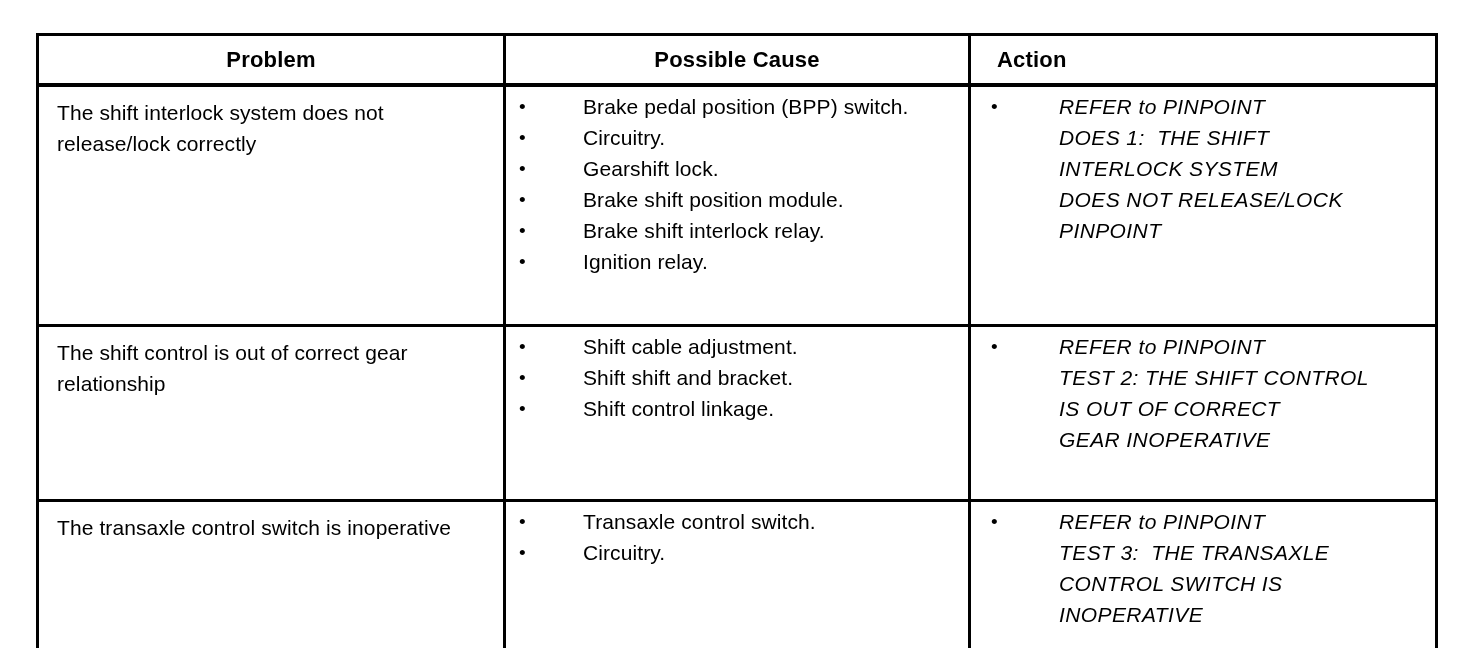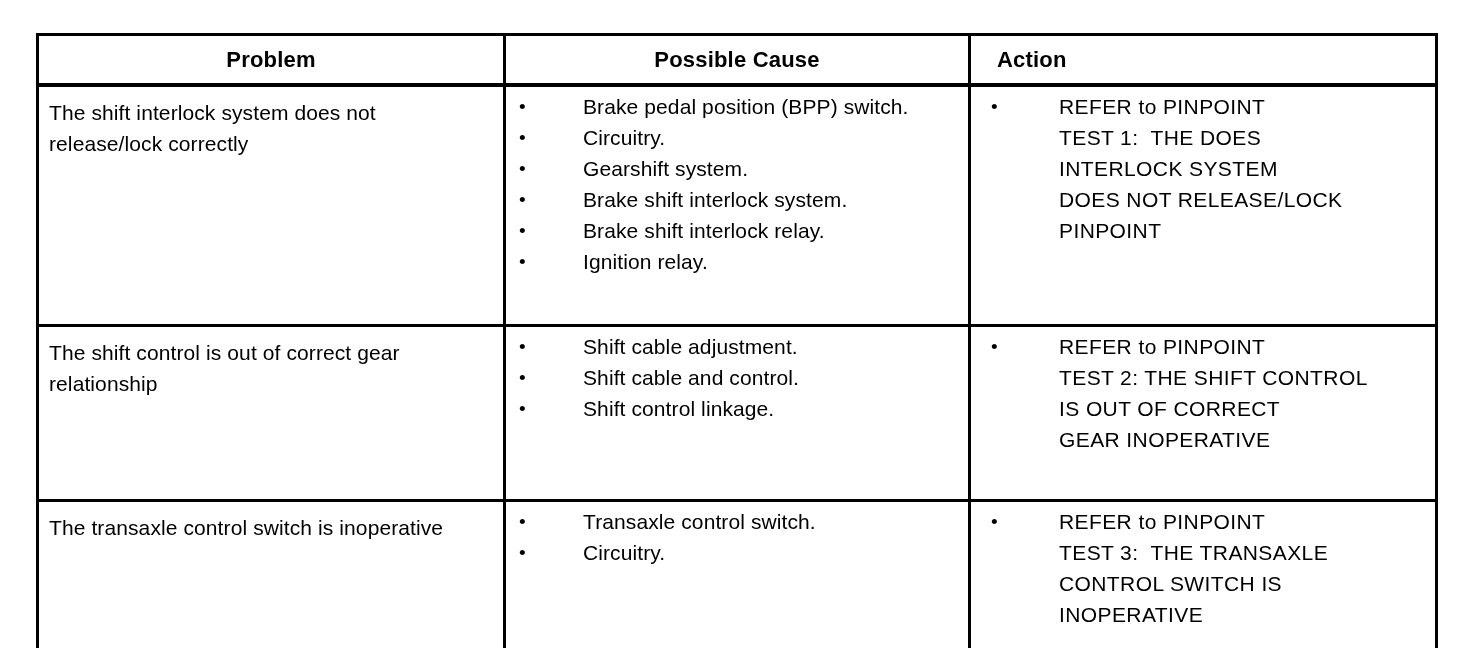--- a/index.html
+++ b/index.html
@@ -58,21 +58,21 @@
   }
   .hdr-center { text-align: center; }
   .hdr-left   { text-align: left; padding-left: 26px; }
 
   
   .row-1 td { height: 237px; }
   .row-2 td { height: 172px; }
   .row-3 td { height: 146px; }
 
   .cell-pad {
-    padding: 10px 14px 8px 10px;
+    padding: 10px 14px 8px 18px;
   }
 
   .problem-text {
     font-size: 21px;
     line-height: 31px;
     letter-spacing: 0.1px;
   }
 
   
   ul.bullets {
@@ -102,20 +102,21 @@
 
   
   .action-list { padding-left: 0; margin-top: 10px; }
   .action-list li { padding-left: 68px; }
   .action-list .action-text {
     letter-spacing: 0.4px;
   }
   .action-list .action-line {
     display: block;
     white-space: pre;
+    font-style: italic;
   }
 
   .cause-cell  { padding: 4px 10px 8px 13px; }
   .action-cell { padding: 4px 8px 8px 20px; }
 </style>
 </head>
 <body>
 
 <div id="page">
 
@@ -152,45 +153,45 @@
               <li>
                 <span class="bullet-dot">•</span>
                 <span>Brake pedal position (BPP) switch.</span>
               </li>
               <li>
                 <span class="bullet-dot">•</span>
                 <span>Circuitry.</span>
               </li>
               <li>
                 <span class="bullet-dot">•</span>
-                <span>Gearshift system.</span>
-              </li>
-              <li>
-                <span class="bullet-dot">•</span>
-                <span>Brake shift interlock system.</span>
+                <span>Gearshift lock.</span>
+              </li>
+              <li>
+                <span class="bullet-dot">•</span>
+                <span>Brake shift position module.</span>
               </li>
               <li>
                 <span class="bullet-dot">•</span>
                 <span>Brake shift interlock relay.</span>
               </li>
               <li>
                 <span class="bullet-dot">•</span>
                 <span>Ignition relay.</span>
               </li>
             </ul>
           </div>
         </td>
         <td>
           <div class="action-cell">
             <ul class="bullets action-list">
               <li>
                 <span class="bullet-dot">•</span>
                 <span class="action-text">
                   <span class="action-line">REFER to PINPOINT</span>
-                  <span class="action-line">TEST 1:  THE DOES</span>
+                  <span class="action-line">DOES 1:  THE SHIFT</span>
                   <span class="action-line">INTERLOCK SYSTEM</span>
                   <span class="action-line">DOES NOT RELEASE/LOCK</span>
                   <span class="action-line">PINPOINT</span>
                 </span>
               </li>
             </ul>
           </div>
         </td>
       </tr>
 
@@ -200,21 +201,21 @@
         </td>
         <td>
           <div class="cause-cell">
             <ul class="bullets cause-list">
               <li>
                 <span class="bullet-dot">•</span>
                 <span>Shift cable adjustment.</span>
               </li>
               <li>
                 <span class="bullet-dot">•</span>
-                <span>Shift cable and control.</span>
+                <span>Shift shift and bracket.</span>
               </li>
               <li>
                 <span class="bullet-dot">•</span>
                 <span>Shift control linkage.</span>
               </li>
             </ul>
           </div>
         </td>
         <td>
           <div class="action-cell">

